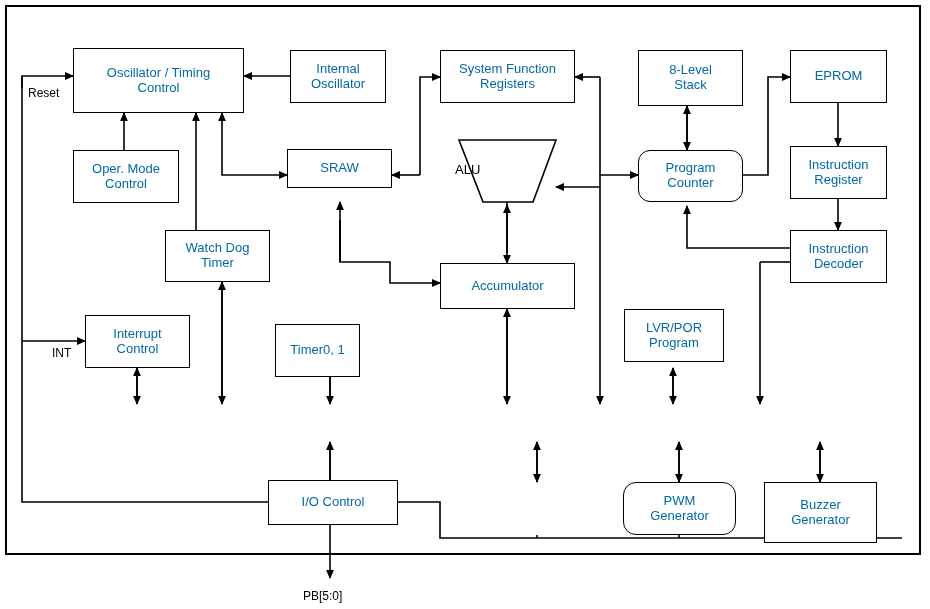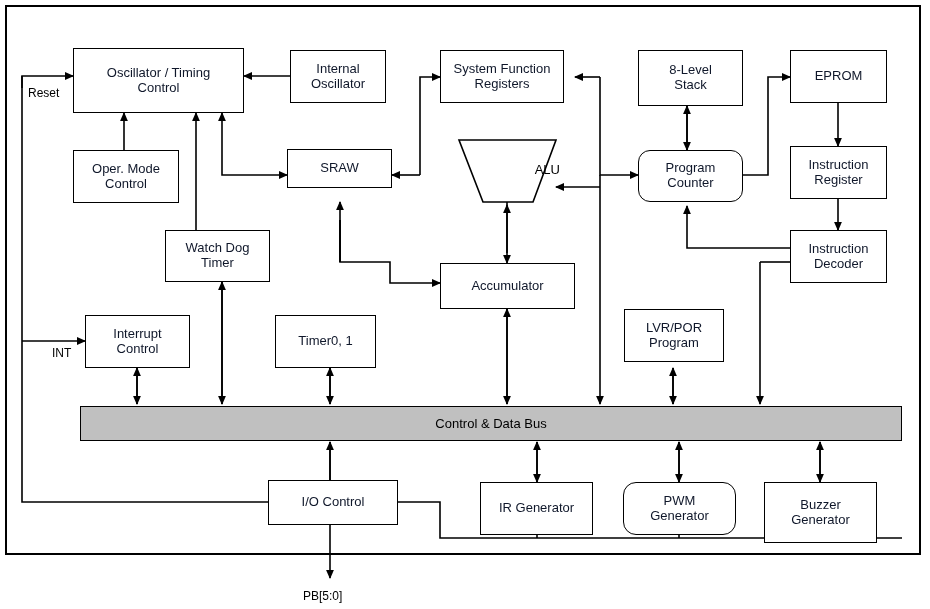--- a/index.html
+++ b/index.html
@@ -15,21 +15,21 @@
   .node{
     position:absolute;
     box-sizing:border-box;
     border:1px solid #000000;
     background:#ffffff;
     display:flex;
     align-items:center;
     justify-content:center;
     text-align:center;
     font-size:13px;
-    color:#0f172a;
+    color:#0369a1;
     line-height:1.15;
     white-space:pre-line;
     z-index:3;
   }
   .bus{
     position:absolute;
     box-sizing:border-box;
     border:1px solid #000000;
     background:#c0c0c0;
     display:flex;
@@ -39,21 +39,21 @@
     color:#000000;
     z-index:3;
   }
   .alu-wrap{
     position:absolute;
     z-index:3;
   }
   .alu-label{
     position:absolute;
     width:100%;
-    text-align:right;
+    text-align:left;
     font-size:13px;
     color:#000000;
     top:26px;
     left:0;
   }
   .sig-label{
     position:absolute;
     font-size:12px;
     color:#000000;
     z-index:4;
@@ -173,21 +173,21 @@
 
     </g>
   </svg>
 
   <div class="node" style="left:73px;top:48px;width:171px;height:65px;">Oscillator / Timing
 Control</div>
 
   <div class="node" style="left:290px;top:50px;width:96px;height:53px;">Internal
 Oscillator</div>
 
-  <div class="node" style="left:440px;top:50px;width:124px;height:53px;">System Function
+  <div class="node" style="left:440px;top:50px;width:135px;height:53px;">System Function
 Registers</div>
 
   <div class="node" style="left:638px;top:50px;width:105px;height:56px;">8-Level
 Stack</div>
 
   <div class="node" style="left:790px;top:50px;width:97px;height:53px;">EPROM</div>
 
   <div class="node" style="left:73px;top:150px;width:106px;height:53px;">Oper. Mode
 Control</div>
 
@@ -210,30 +210,28 @@
 Timer</div>
 
   <div class="node" style="left:440px;top:263px;width:135px;height:46px;">Accumulator</div>
 
   <div class="node" style="left:790px;top:230px;width:97px;height:53px;">Instruction
 Decoder</div>
 
   <div class="node" style="left:85px;top:315px;width:105px;height:53px;">Interrupt
 Control</div>
 
-  <div class="node" style="left:275px;top:315px;width:101px;height:53px;">Timer0, 1</div>
+  <div class="node" style="left:275px;top:324px;width:85px;height:53px;">Timer0, 1</div>
 
   <div class="node" style="left:624px;top:309px;width:100px;height:53px;">LVR/POR
 Program</div>
 
-  <div class="bus" style="left:80px;top:406px;width:822px;height:35px;">Control &amp; Data Bus</div>
 
   <div class="node" style="left:268px;top:480px;width:130px;height:45px;">I/O Control</div>
 
-  <div class="node" style="left:480px;top:482px;width:113px;height:53px;">IR Generator</div>
 
   <div class="node" style="left:623px;top:482px;width:113px;height:53px;border-radius:13px;">PWM
 Generator</div>
 
   <div class="node" style="left:764px;top:482px;width:113px;height:61px;">Buzzer
 Generator</div>
 
   <div class="sig-label" style="left:28px;top:86px;">Reset</div>
 
   <div class="sig-label" style="left:52px;top:346px;">INT</div>

